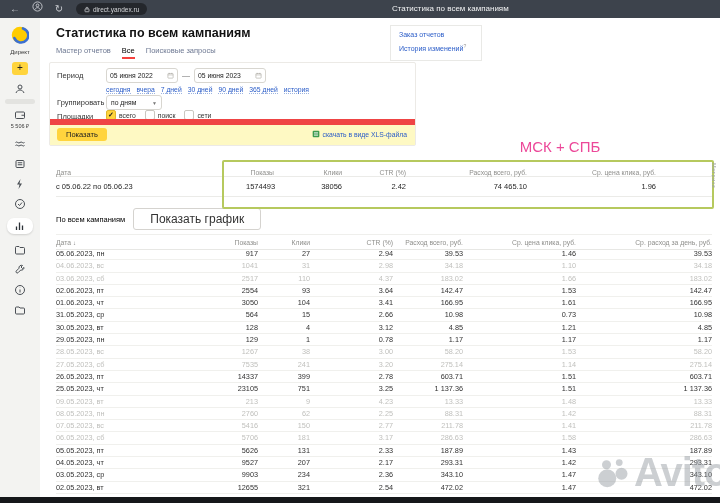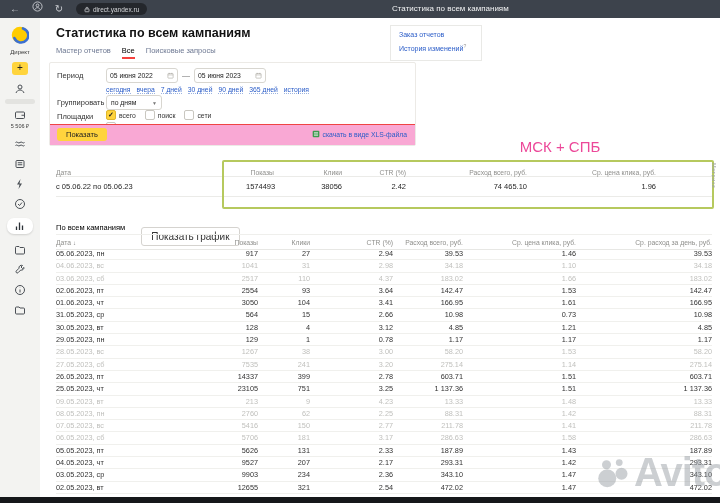--- a/index.html
+++ b/index.html
@@ -47,21 +47,21 @@
     padding:0 4px;font-size:6.8px;color:#222;cursor:pointer;}
   .caret{font-size:5px;color:#777;}
   .opts{position:absolute;left:56px;top:47px;display:flex;gap:9px;align-items:center;font-size:6.8px;color:#333;}
   .cb{width:8px;height:8px;border:1px solid #c9c7c0;border-radius:2px;background:#fff;display:inline-flex;
     align-items:center;justify-content:center;font-size:7px;color:#222;cursor:pointer;}
   .cb.checked{background:#ffd43d;border-color:#e0b72d;font-weight:bold;}
   .opt{display:flex;align-items:center;gap:3px;}
   .vatrow{position:absolute;left:56px;top:59px;display:flex;gap:3px;align-items:center;font-size:6.8px;color:#333;}
   .idot{display:inline-block;width:7px;height:7px;border:1px solid #bbb;border-radius:50%;
     font-size:5px;line-height:7px;text-align:center;color:#999;margin-left:2px;}
-  .pfooter{position:absolute;left:0;right:0;bottom:0;height:20px;background:#f9a8d4;border-top:1px solid #ef4444;}
+  .pfooter{position:absolute;left:0;right:0;bottom:0;height:20px;background:#fef9c3;border-top:6px solid #ef4444;}
   .show-btn{position:absolute;left:7px;top:3px;height:13px;padding:0 9px;background:#ffd43d;border:none;
     border-radius:3px;font-size:7.5px;font-family:inherit;line-height:13px;color:#222;cursor:pointer;}
   .xls{position:absolute;right:8px;top:5px;display:flex;align-items:center;gap:3px;
     font-size:6.8px;color:#2a5cc8;cursor:pointer;}
   
   .annotation{position:absolute;left:500px;top:138px;width:120px;text-align:center;
     font-size:15px;color:#ec4899;z-index:6;}
   .green-box{position:absolute;left:222px;top:160px;width:488px;height:45px;border:2px solid #b6c95e;
     border-radius:2px;z-index:5;pointer-events:none;}
   .side-tab{position:absolute;left:711px;top:163px;writing-mode:vertical-rl;font-size:5.5px;
@@ -69,24 +69,24 @@
   
   .grid-summary{display:grid;grid-template-columns:174px 28px 52px 48px 105px 113px 136px;gap:16px;}
   .grid-main{display:grid;grid-template-columns:174px 28px 52px 83px 70px 113px 136px;}
   .cell{font-size:6.8px;color:#8f8f8c;white-space:nowrap;}
   .num{text-align:right;}
   #summary-header{position:absolute;left:56px;top:164px;width:656px;height:12px;align-items:end;
     border-bottom:1px solid #ebebe8;}
   #summary-row{position:absolute;left:56px;top:176px;width:656px;height:20px;align-items:center;
     border-bottom:1px solid #ebebe8;}
   #summary-row .cell{font-size:7.5px;color:#1f1f1f;}
-  .section-tabs{position:absolute;left:56px;top:208px;display:flex;align-items:center;gap:16px;}
+  .section-tabs{position:absolute;left:56px;top:208px;display:flex;align-items:center;gap:8px;}
   .camp-tab{font-size:7.5px;color:#000;cursor:pointer;}
-  .chart-btn{font-size:10px;color:#333;background:#fff;border:1px solid #d5d3cf;border-radius:3px;
-    padding:3px 9px;font-family:inherit;cursor:pointer;margin-top:19px;}
+  .chart-btn{font-size:12px;color:#333;background:#fff;border:1px solid #d5d3cf;border-radius:3px;
+    padding:3px 16px;font-family:inherit;cursor:pointer;}
   #table-header{position:absolute;left:56px;top:234px;width:656px;height:14px;align-items:center;
     border-top:1px solid #efefec;border-bottom:1px solid #e7e7e4;}
   .sort{font-size:6px;color:#777;margin-left:2px;}
   #table-body{position:absolute;left:56px;top:248px;width:656px;}
   .trow{height:11.3px;border-bottom:1px solid #f0f0ed;align-items:center;}
   .trow .cell{font-size:7.3px;color:#333;line-height:11.3px;}
   .trow.muted .cell{color:#c0c0bd;}
   
   .watermark{position:absolute;left:596px;top:450px;display:flex;align-items:center;gap:2px;
     z-index:55;opacity:.5;pointer-events:none;}

